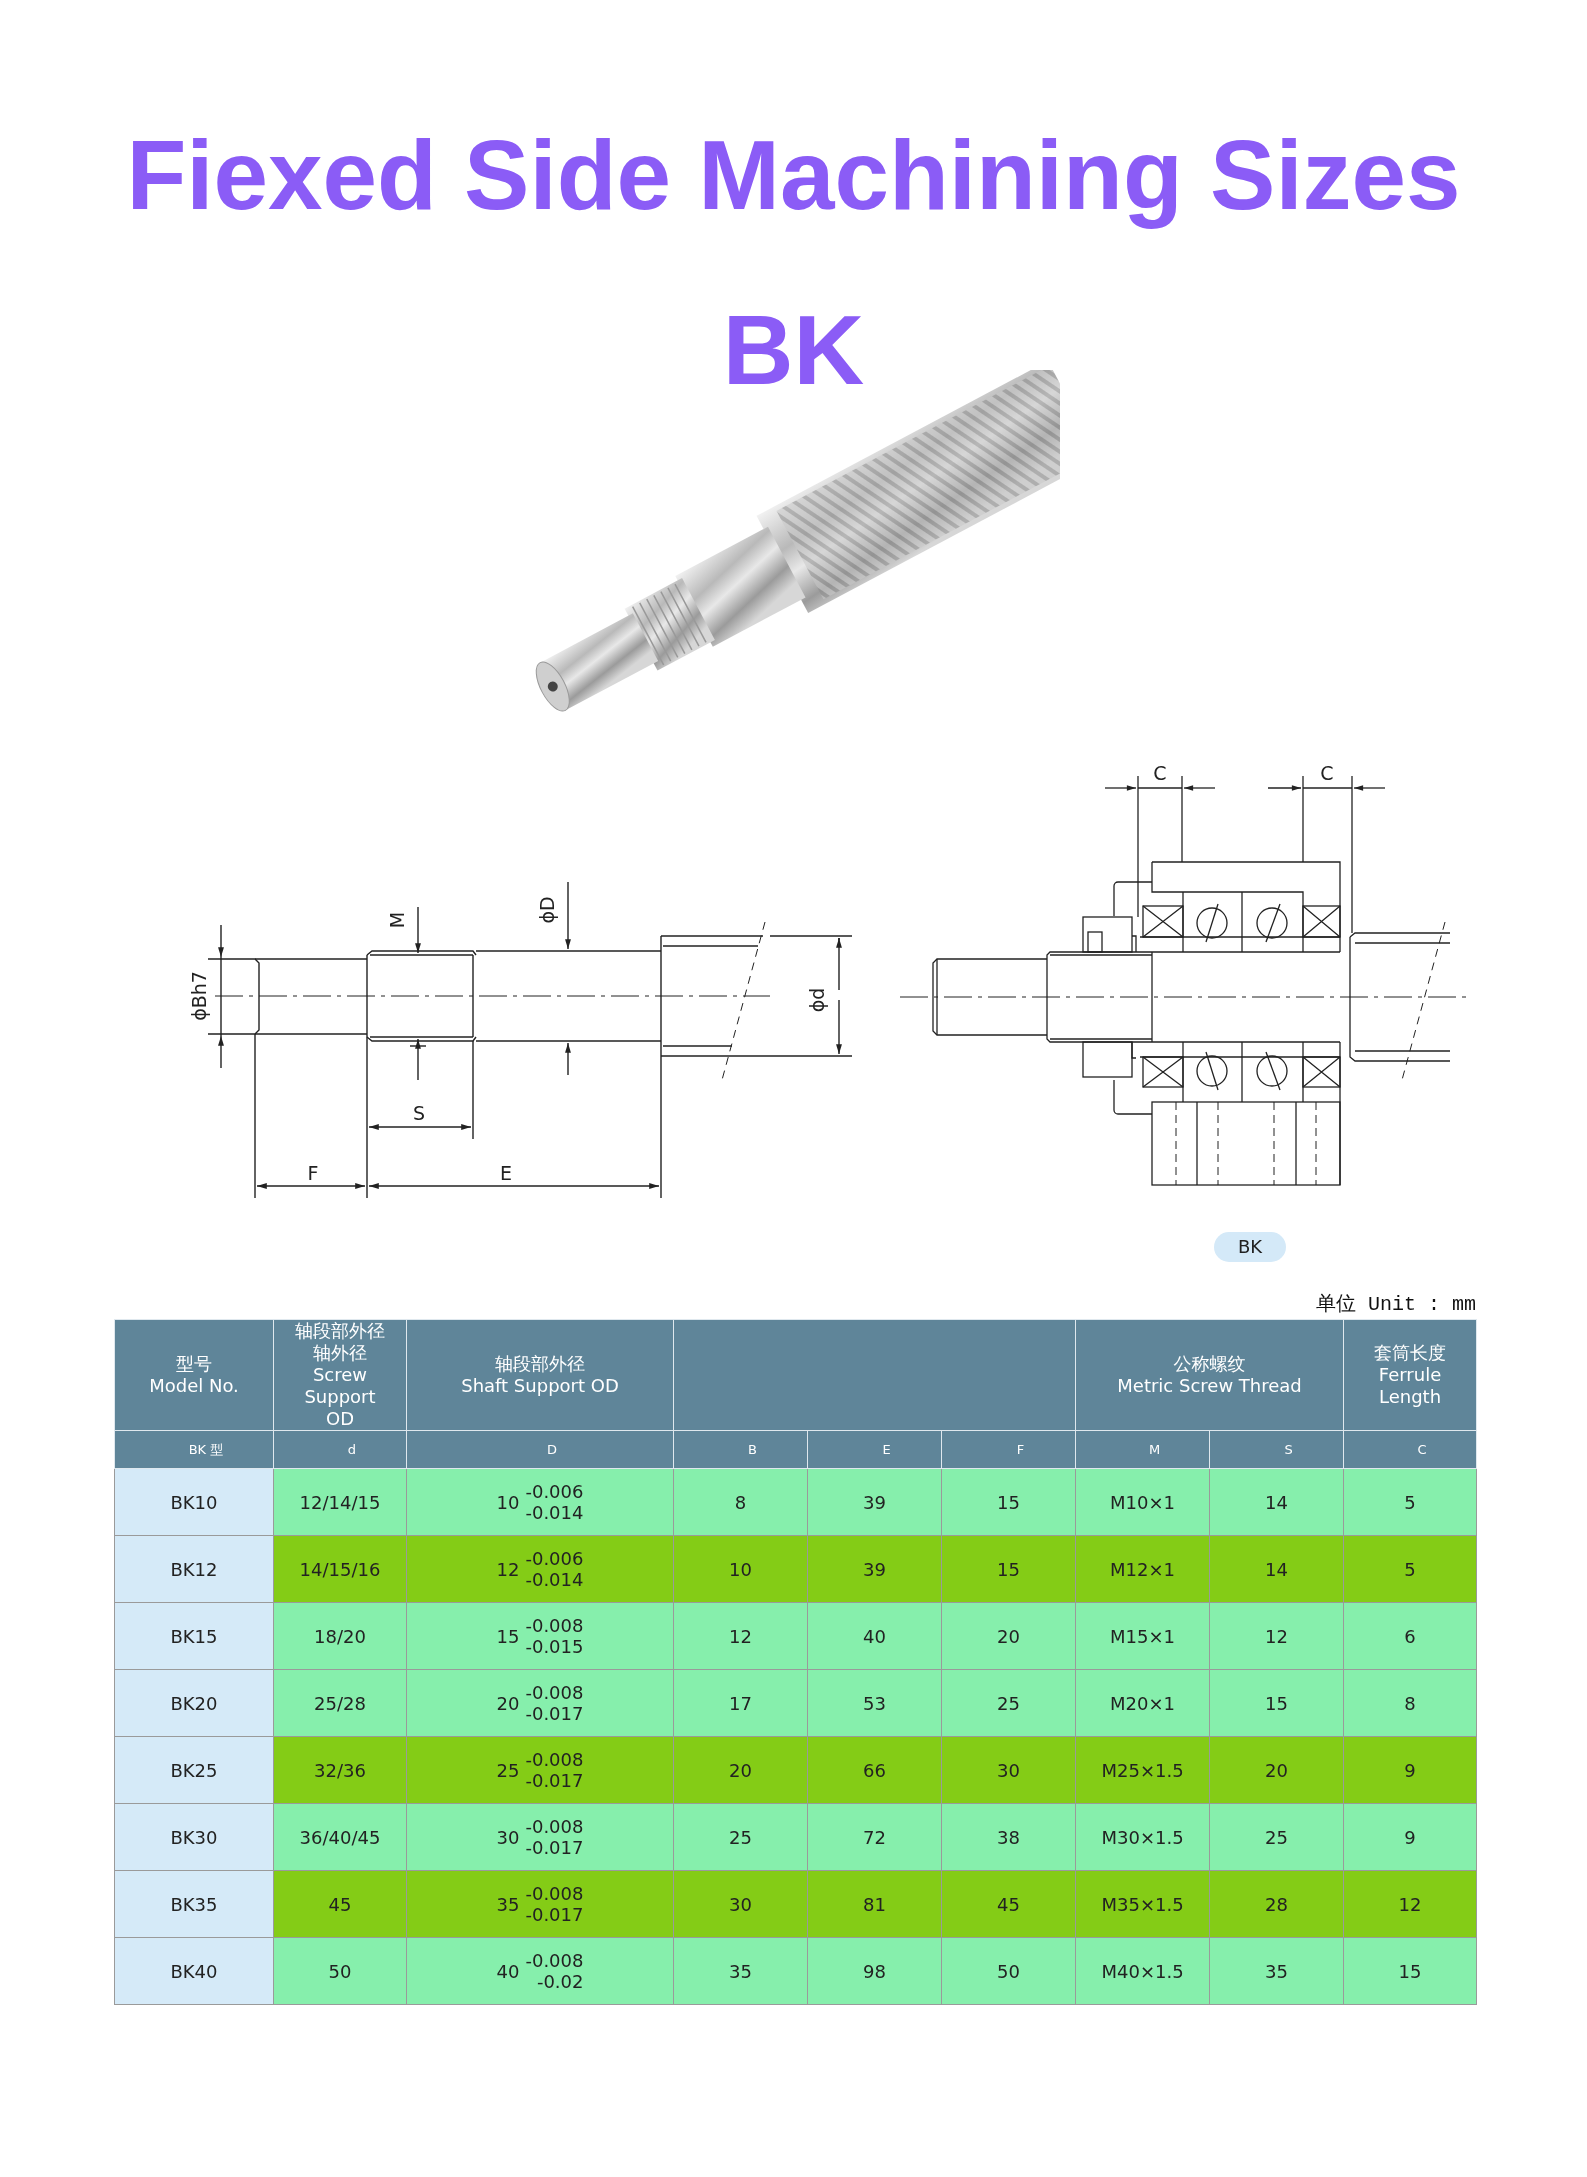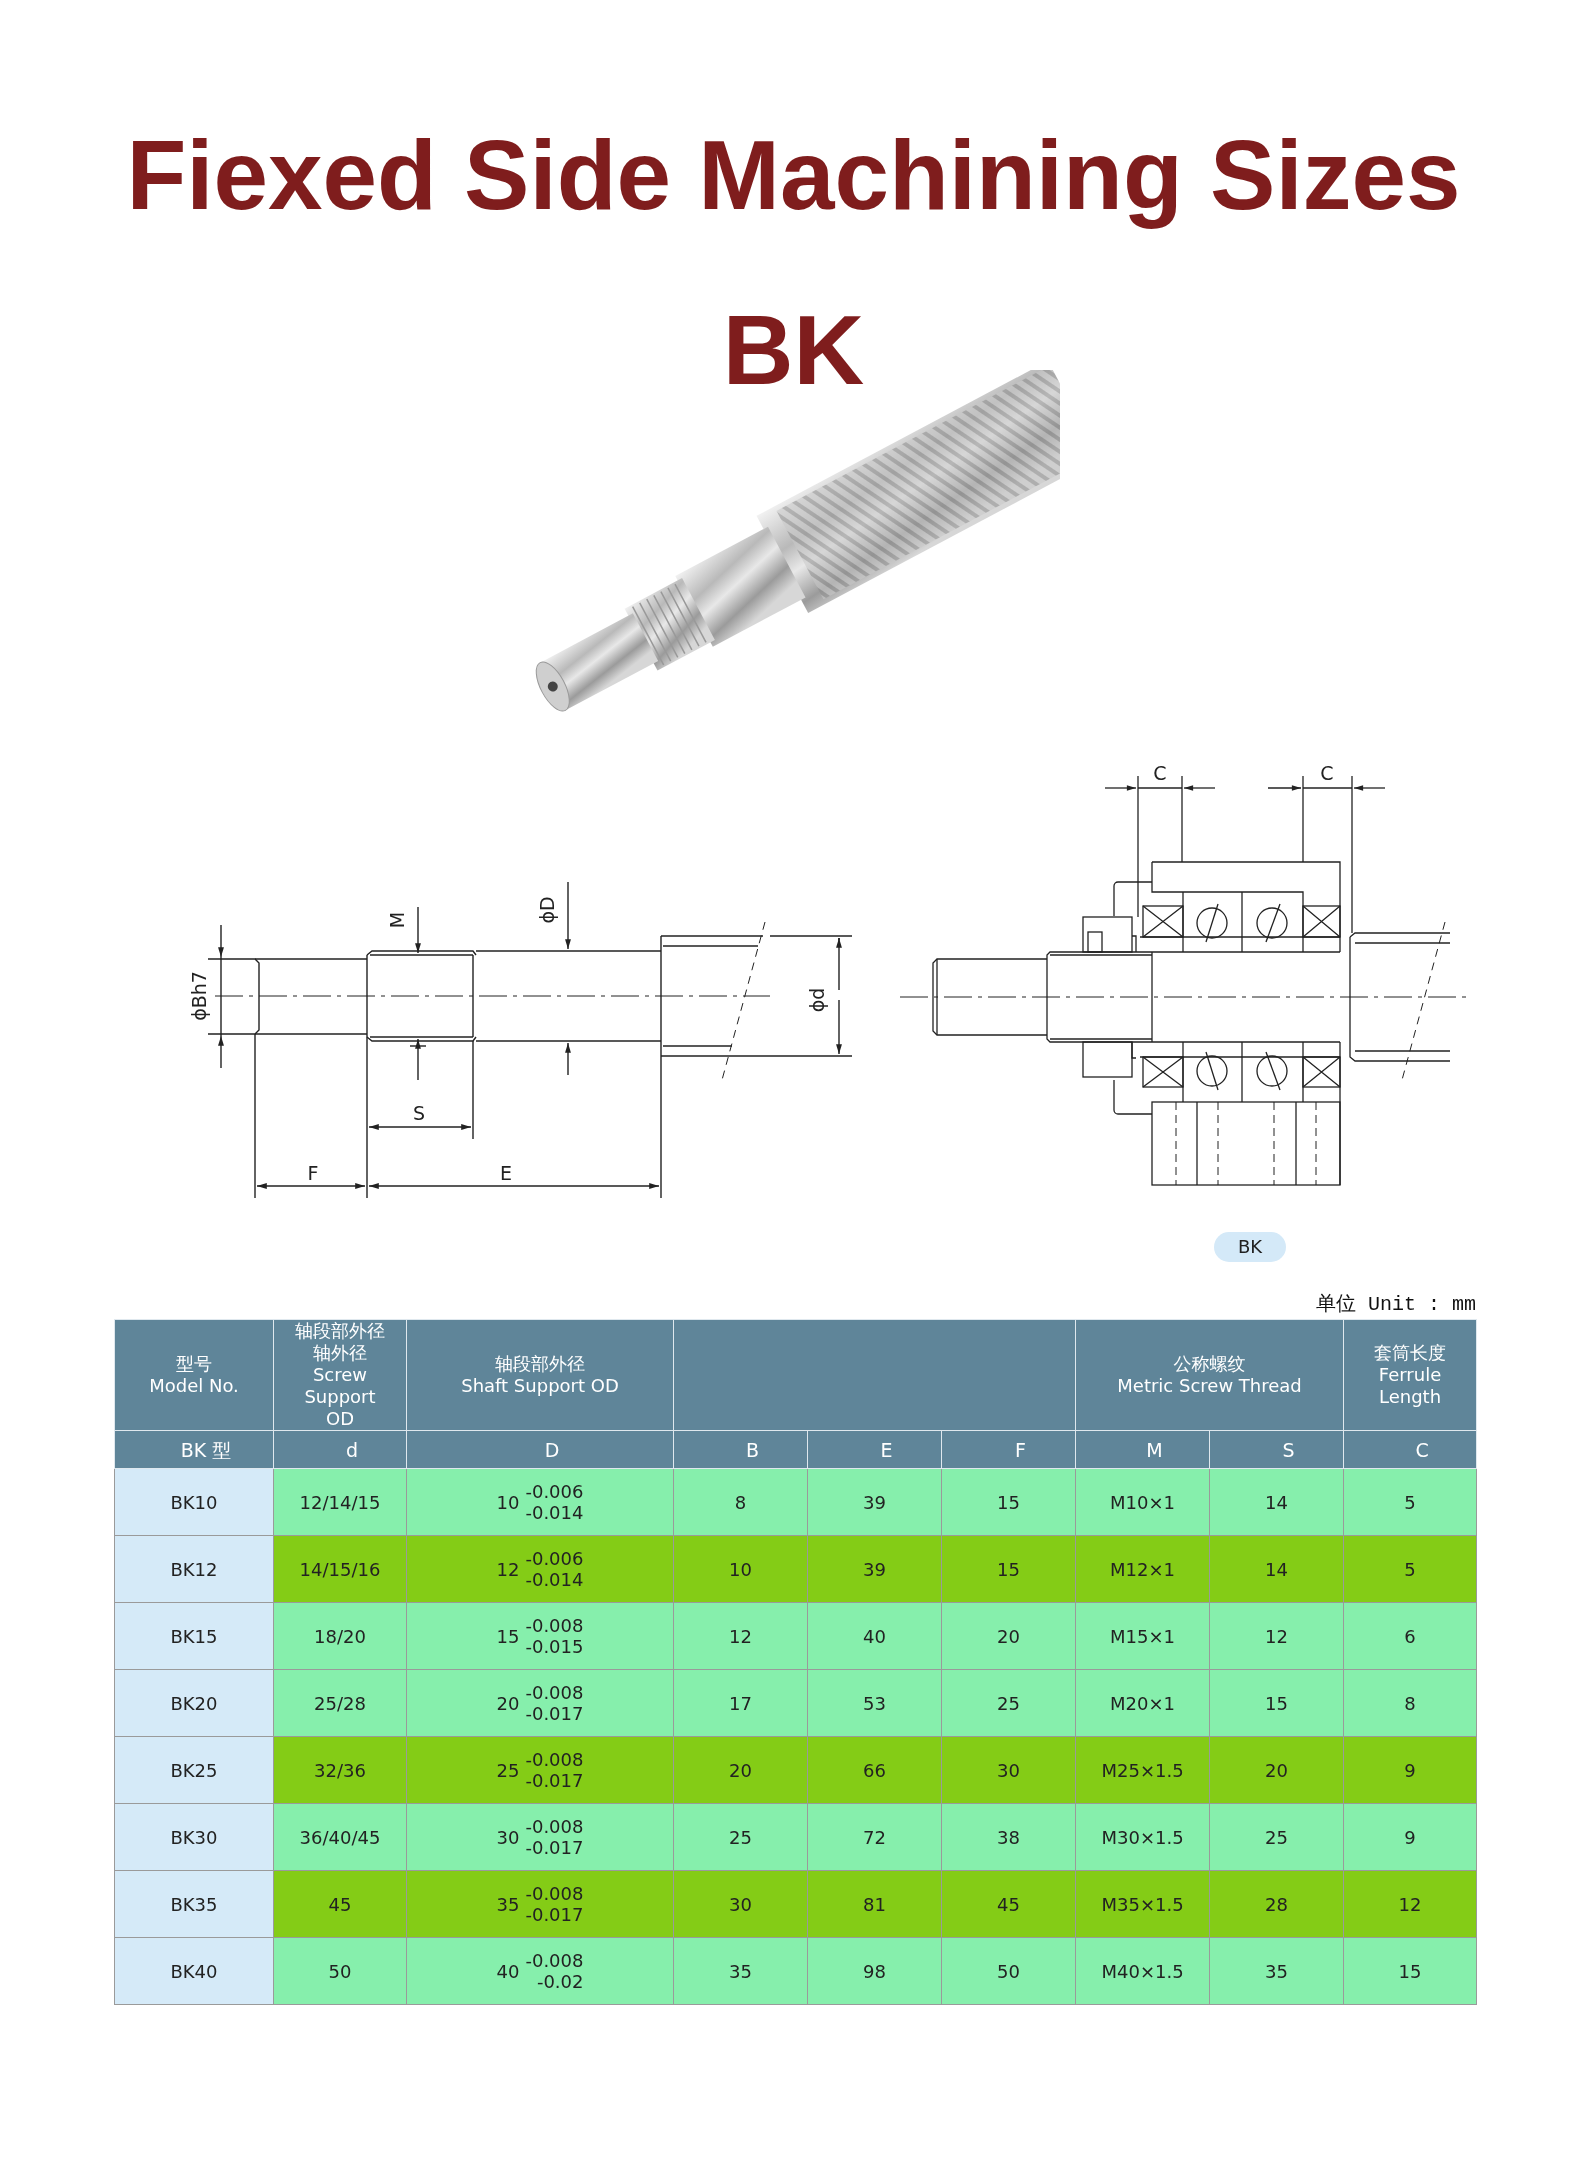--- a/index.html
+++ b/index.html
@@ -1,19 +1,19 @@
 <!DOCTYPE html>
 <html><head>
 <meta charset="utf-8">
 <style>
   html, body { margin: 0; padding: 0; background: #ffffff; }
   body { width: 1587px; height: 2177px; position: relative; overflow: hidden; font-family: "Liberation Sans", sans-serif; }
   .title {
     position: absolute; left: 0; width: 1587px; text-align: center;
-    color: #7f1d1d; font-weight: bold; font-size: 98px; line-height: 1;
+    color: #8b5cf6; font-weight: bold; font-size: 98px; line-height: 1;
     font-family: "Liberation Sans", sans-serif; letter-spacing: 0px;
   }
   #title-main { top: 126px; }
   #title-sub { top: 301px; }
   .photo { position: absolute; left: 500px; top: 370px; width: 560px; height: 360px; }
   .drawing { position: absolute; left: 0; top: 0; width: 1587px; height: 1300px; pointer-events: none; }
   .drawing text { font-family: "DejaVu Sans", sans-serif; fill: #222; }
   .pill {
     position: absolute; left: 1214px; top: 1232px; width: 72px; height: 30px;
     background: #d4e9f8; border-radius: 15px; text-align: center; line-height: 30px;
@@ -27,21 +27,21 @@
     position: absolute; left: 114px; top: 1319px; width: 1362px;
     border-collapse: collapse; table-layout: fixed;
     font-family: "DejaVu Sans", sans-serif;
   }
   table.spec th {
     background: #5f8599; color: #ffffff; font-weight: normal;
     border: 1.5px solid #dfe8ee; font-size: 18px; line-height: 22px; text-align: center;
     padding: 0 2px;
   }
   table.spec tr.h1 th { height: 96px; }
-  table.spec tr.h2 th { height: 37px; font-size: 19px; padding-left: 26px; }
+  table.spec tr.h2 th { height: 37px; font-size: 13px; padding-left: 26px; }
   table.spec td {
     height: 66px; border: 1.5px solid #9a9a9a; text-align: center;
     font-size: 18px; color: #222; padding: 0;
   }
   table.spec tr.odd td { background: #86efac; }
   table.spec tr.even td { background: #84cc16; }
   table.spec td.model { background: #d5eaf8 !important; }
   .tol { display: inline-flex; align-items: center; gap: 6px; }
   .tol .stack { display: inline-flex; flex-direction: column; line-height: 21px; text-align: right; }
 </style>

